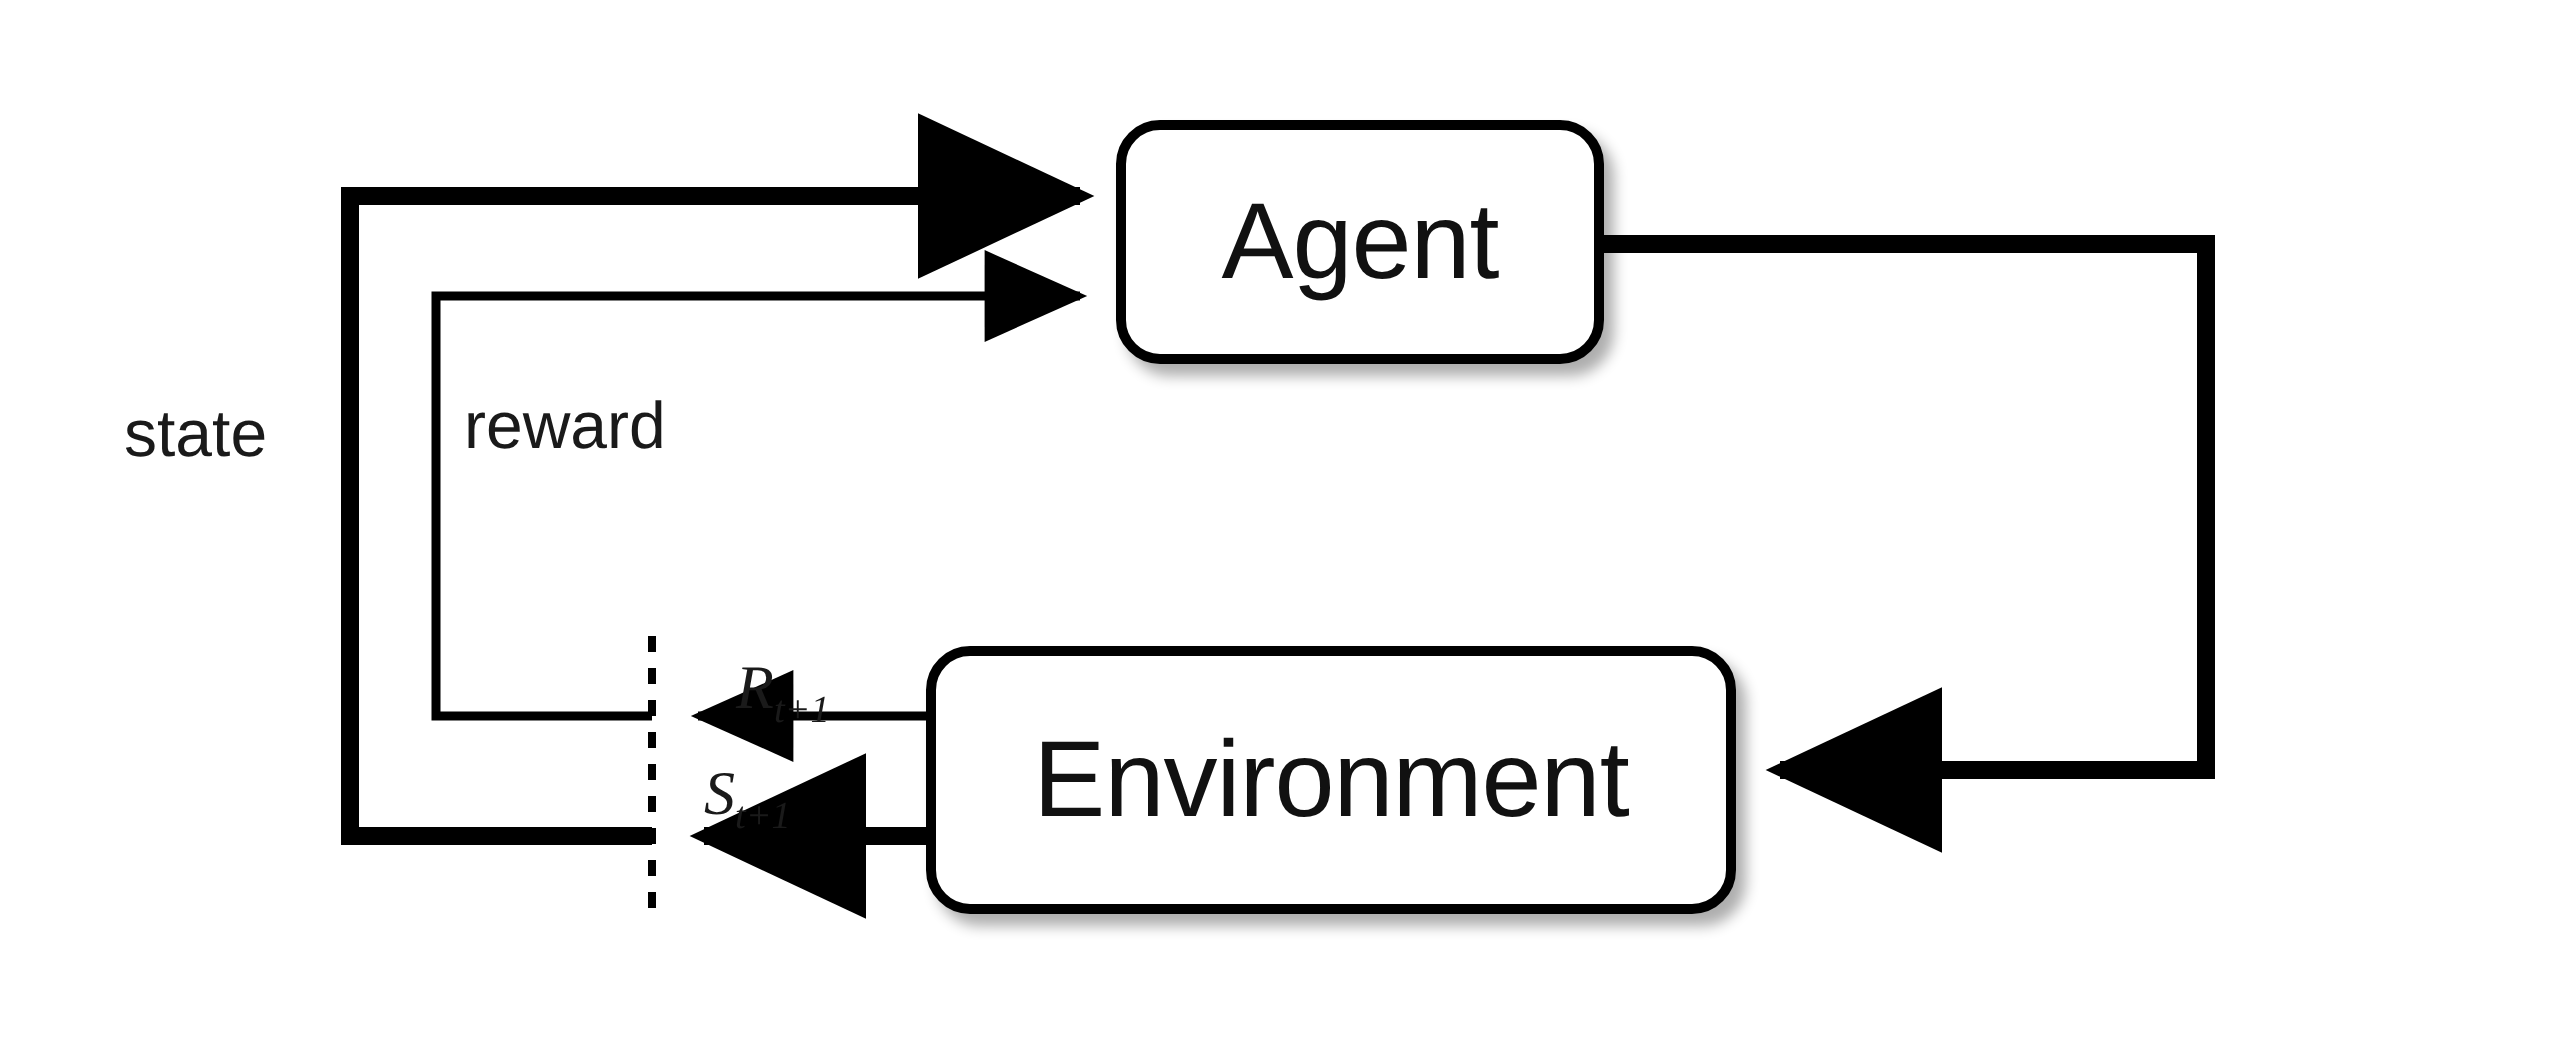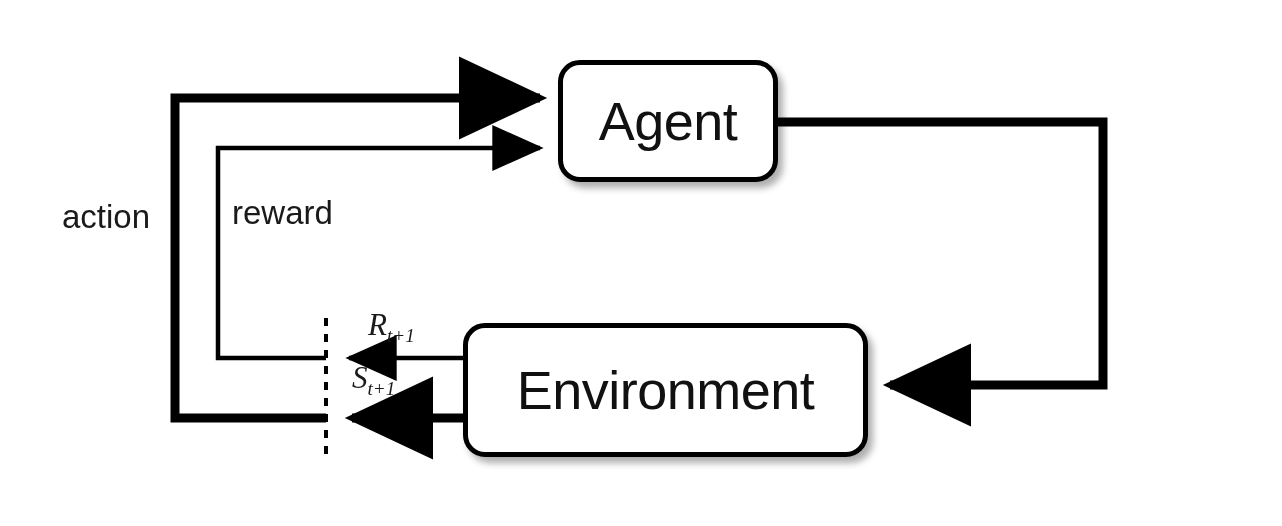--- a/index.html
+++ b/index.html
@@ -36,21 +36,21 @@
     z-index: 5;
   }
   .node-label {
     font-family: "Liberation Sans", sans-serif;
     font-size: 54px;
     color: #111111;
     letter-spacing: -0.5px;
     line-height: 1;
     white-space: nowrap;
   }
-  #agent-box  { left: 558px; top: 60px;  width: 220px; height: 122px; }
+  #agent-box  { left: 558px; top: 60px;  width: 244px; height: 122px; }
   #env-box    { left: 463px; top: 323px; width: 405px; height: 134px; }
 
   
   .signal-label {
     position: absolute;
     z-index: 6;
     text-align: left;
     line-height: 1.02;
   }
   .signal-word {
@@ -80,20 +80,21 @@
 
   
   .edge-label {
     position: absolute;
     z-index: 6;
     font-family: "Liberation Serif", serif;
     font-style: italic;
     font-size: 31px;
     color: #1a1a1a;
     white-space: nowrap;
+    margin-top: 19px;
   }
   .edge-label .sub {
     font-size: 0.62em;
     vertical-align: sub;
     font-style: italic;
   }
   #label-reward-next { left: 368px; top: 307px; }
   #label-state-next  { left: 352px; top: 360px; }
 </style>
 </head>
@@ -126,21 +127,21 @@
 
   <div id="agent-box" class="node-box">
     <span class="node-label">Agent</span>
   </div>
 
   <div id="env-box" class="node-box">
     <span class="node-label">Environment</span>
   </div>
 
   <div id="label-state" class="signal-label">
-    <span class="signal-word">action</span>
+    <span class="signal-word">state</span>
   </div>
 
   <div id="label-reward" class="signal-label">
     <span class="signal-word">reward</span>
   </div>
 
   <div id="label-action" class="signal-label">
   </div>
 
   <div id="label-reward-next" class="edge-label"><span>R</span><span class="sub">t+1</span></div>

